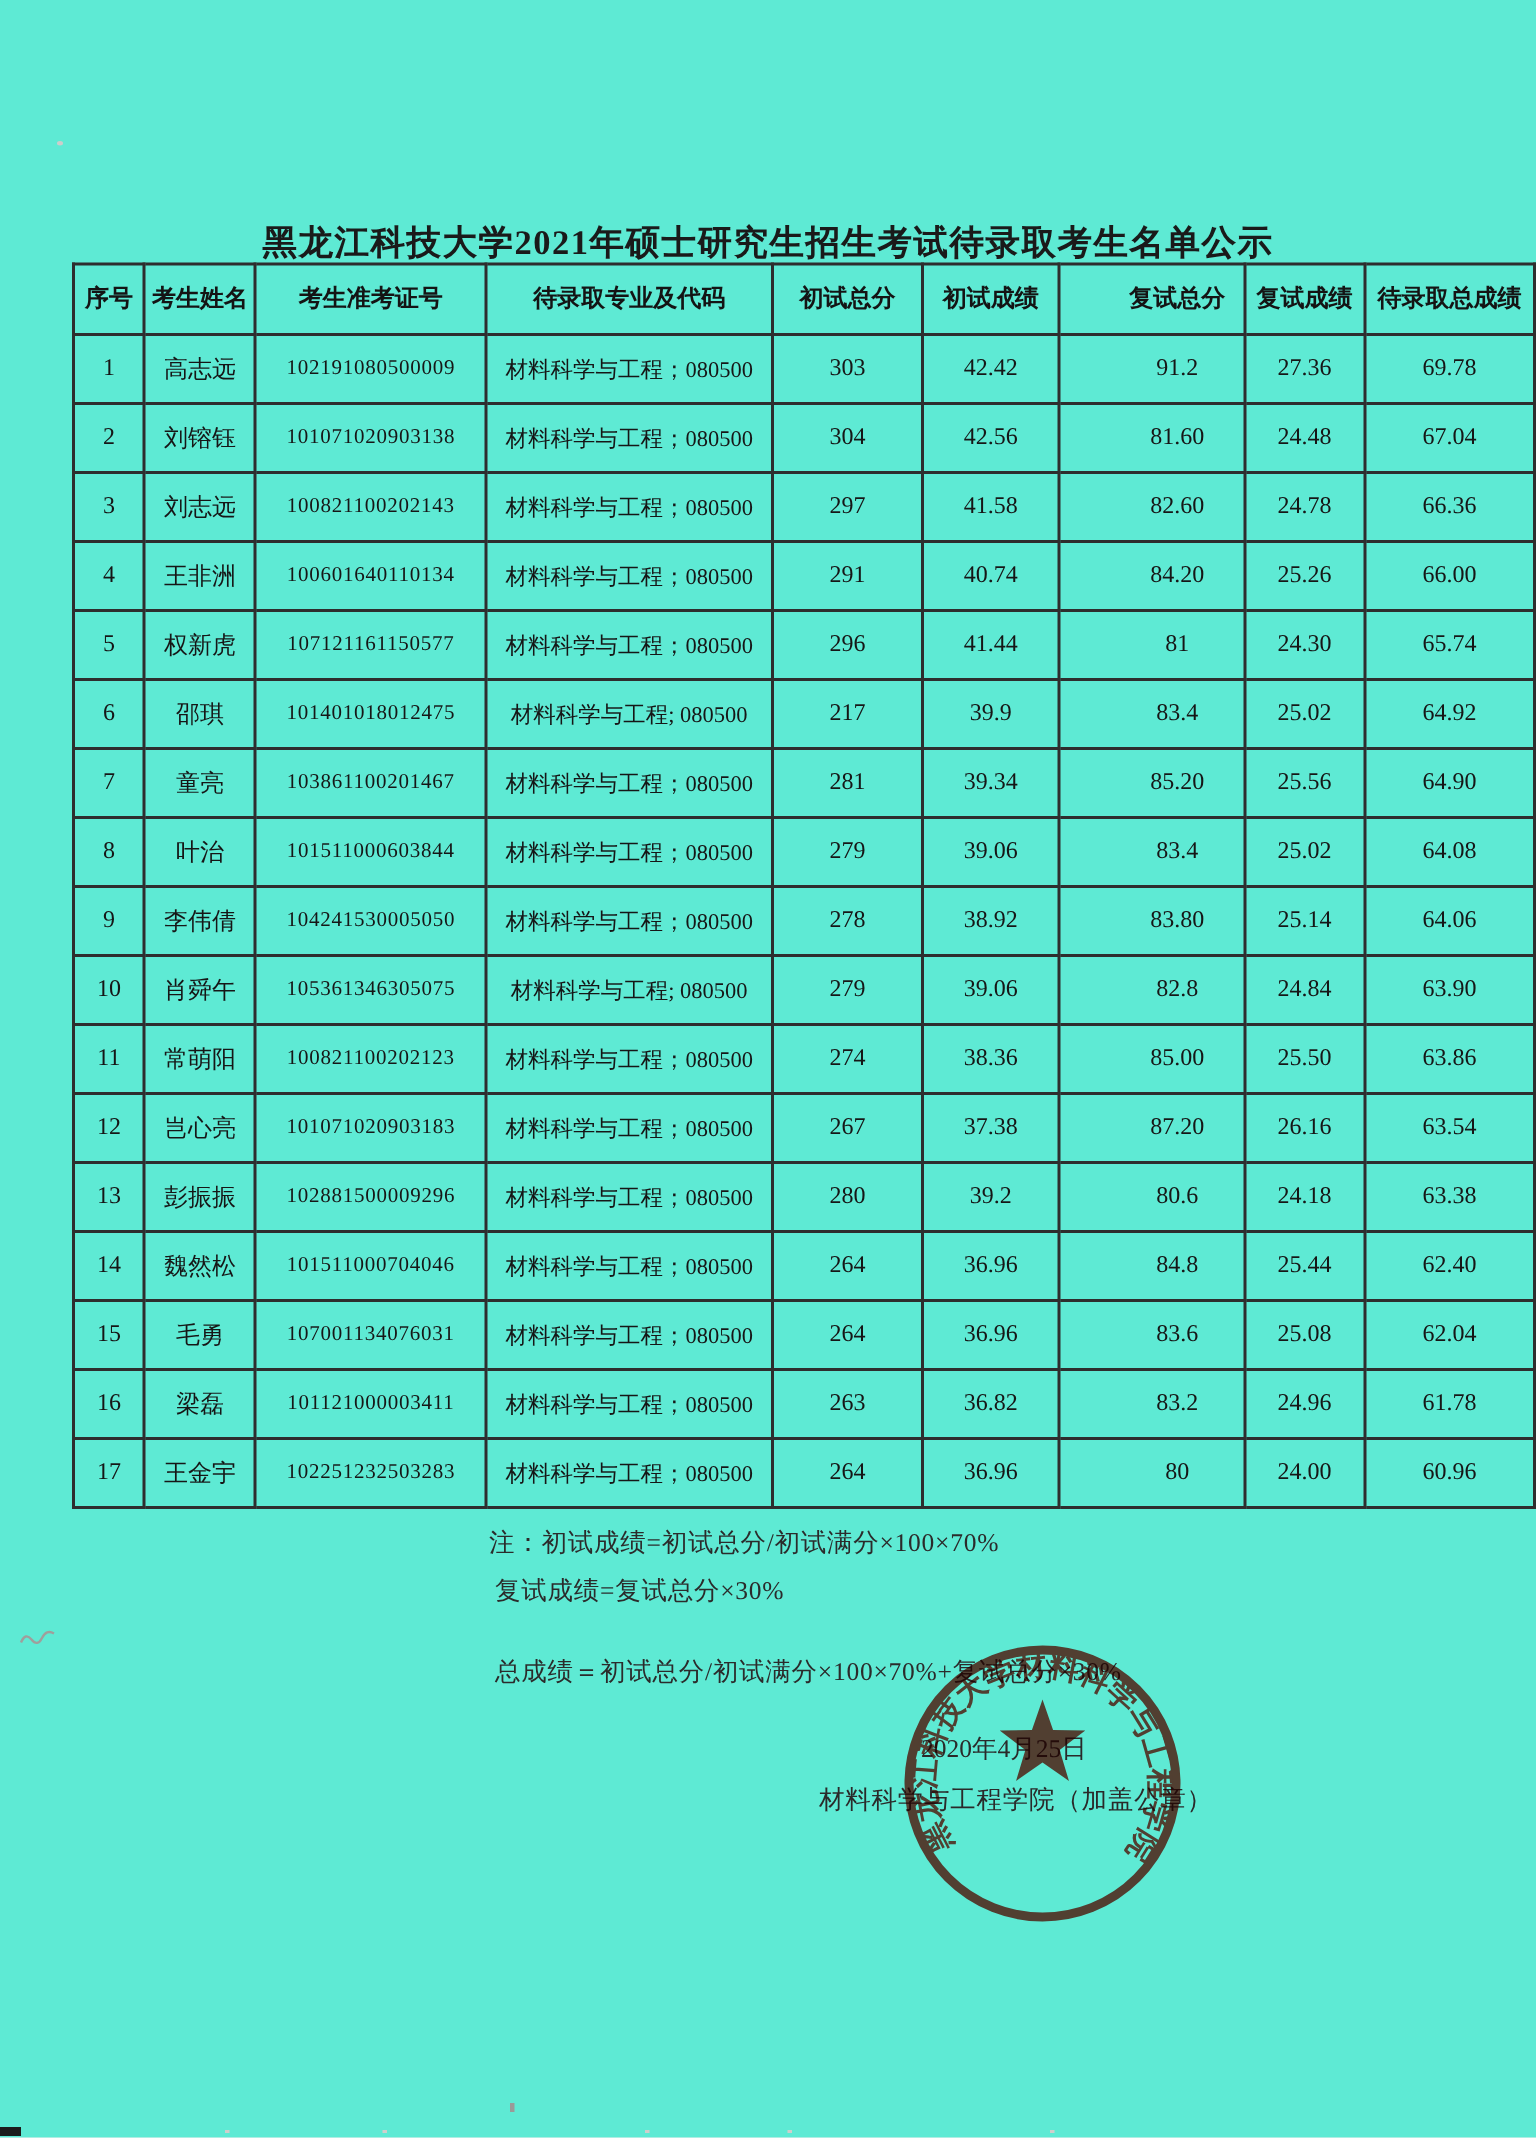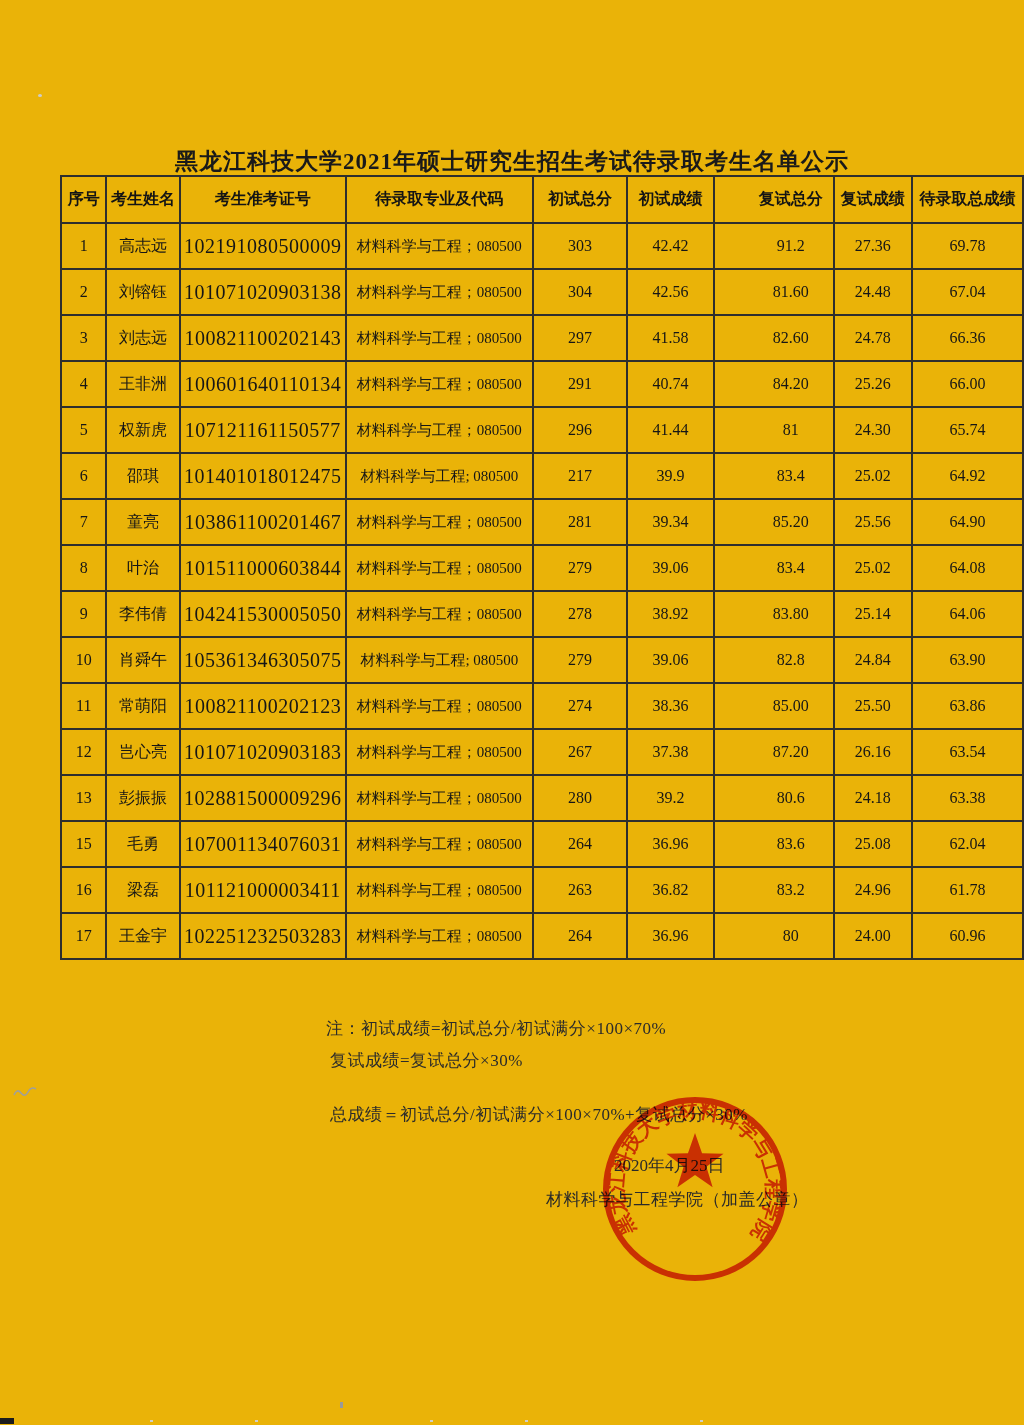--- a/index.html
+++ b/index.html
@@ -1,49 +1,48 @@
 <!DOCTYPE html>
 <html><head>
 <meta charset="utf-8">
 <style>
   html,body{margin:0;padding:0;}
   body{background:#e8e8e8;}
   .page{
     position:relative;
     width:1024px;height:1425px;
     margin:0 auto;
-    background:#eab308;
+    background:#5eead4;
     overflow:hidden;
     font-family:"Liberation Serif","DejaVu Serif",serif;
     color:#1e1e1e;
   }
   .doc-title{
     position:absolute;top:131px;left:0;width:1024px;
     text-align:center;
     font-size:23px;font-weight:bold;letter-spacing:1px;
     color:#1a1a1a;
   }
   .roster-table{
     position:absolute;left:48px;top:175px;
     border-collapse:collapse;
     table-layout:fixed;
     background:transparent;
-    margin-left:12px;
   }
   .roster-table th,.roster-table td{
     border:2px solid #2e2e2e;
     text-align:center;vertical-align:middle;
     padding:0 2px;
     overflow:hidden;white-space:nowrap;
   }
   .roster-table th{font-size:16px;font-weight:bold;height:45px;color:#141414;}
   .roster-table td{font-size:16px;height:44px;color:#161616;}
   .roster-table .c0{width:45px;}
   .roster-table .c1{width:70px;}
-  .roster-table .c2{width:162px;font-size:20px;letter-spacing:0.5px;}
+  .roster-table .c2{width:162px;font-size:14px;letter-spacing:0.5px;}
   .roster-table .c3{width:193px;font-size:15px;}
   .roster-table .c4{width:107px;}
   .roster-table .c5{width:93px;}
   .roster-table .c6{width:92px;padding-left:36px;}
   .roster-table .c7{width:78px;}
   .roster-table .c8{width:112px;}
   .roster-table th.c2,.roster-table th.c3{font-size:16px;letter-spacing:0;}
 
   .note-line{position:absolute;font-size:17px;color:#2b2b2b;letter-spacing:0.5px;}
   .note-1{left:326px;top:1017px;}
@@ -228,20 +227,31 @@
           <td class="c1">彭振振</td>
           <td class="c2">102881500009296</td>
           <td class="c3">材料科学与工程；080500</td>
           <td class="c4">280</td>
           <td class="c5">39.2</td>
           <td class="c6">80.6</td>
           <td class="c7">24.18</td>
           <td class="c8">63.38</td>
         </tr>
         <tr>
+          <td class="c0">14</td>
+          <td class="c1">魏然松</td>
+          <td class="c2">101511000704046</td>
+          <td class="c3">材料科学与工程；080500</td>
+          <td class="c4">264</td>
+          <td class="c5">36.96</td>
+          <td class="c6">84.8</td>
+          <td class="c7">25.44</td>
+          <td class="c8">62.40</td>
+        </tr>
+        <tr>
           <td class="c0">15</td>
           <td class="c1">毛勇</td>
           <td class="c2">107001134076031</td>
           <td class="c3">材料科学与工程；080500</td>
           <td class="c4">264</td>
           <td class="c5">36.96</td>
           <td class="c6">83.6</td>
           <td class="c7">25.08</td>
           <td class="c8">62.04</td>
         </tr>

